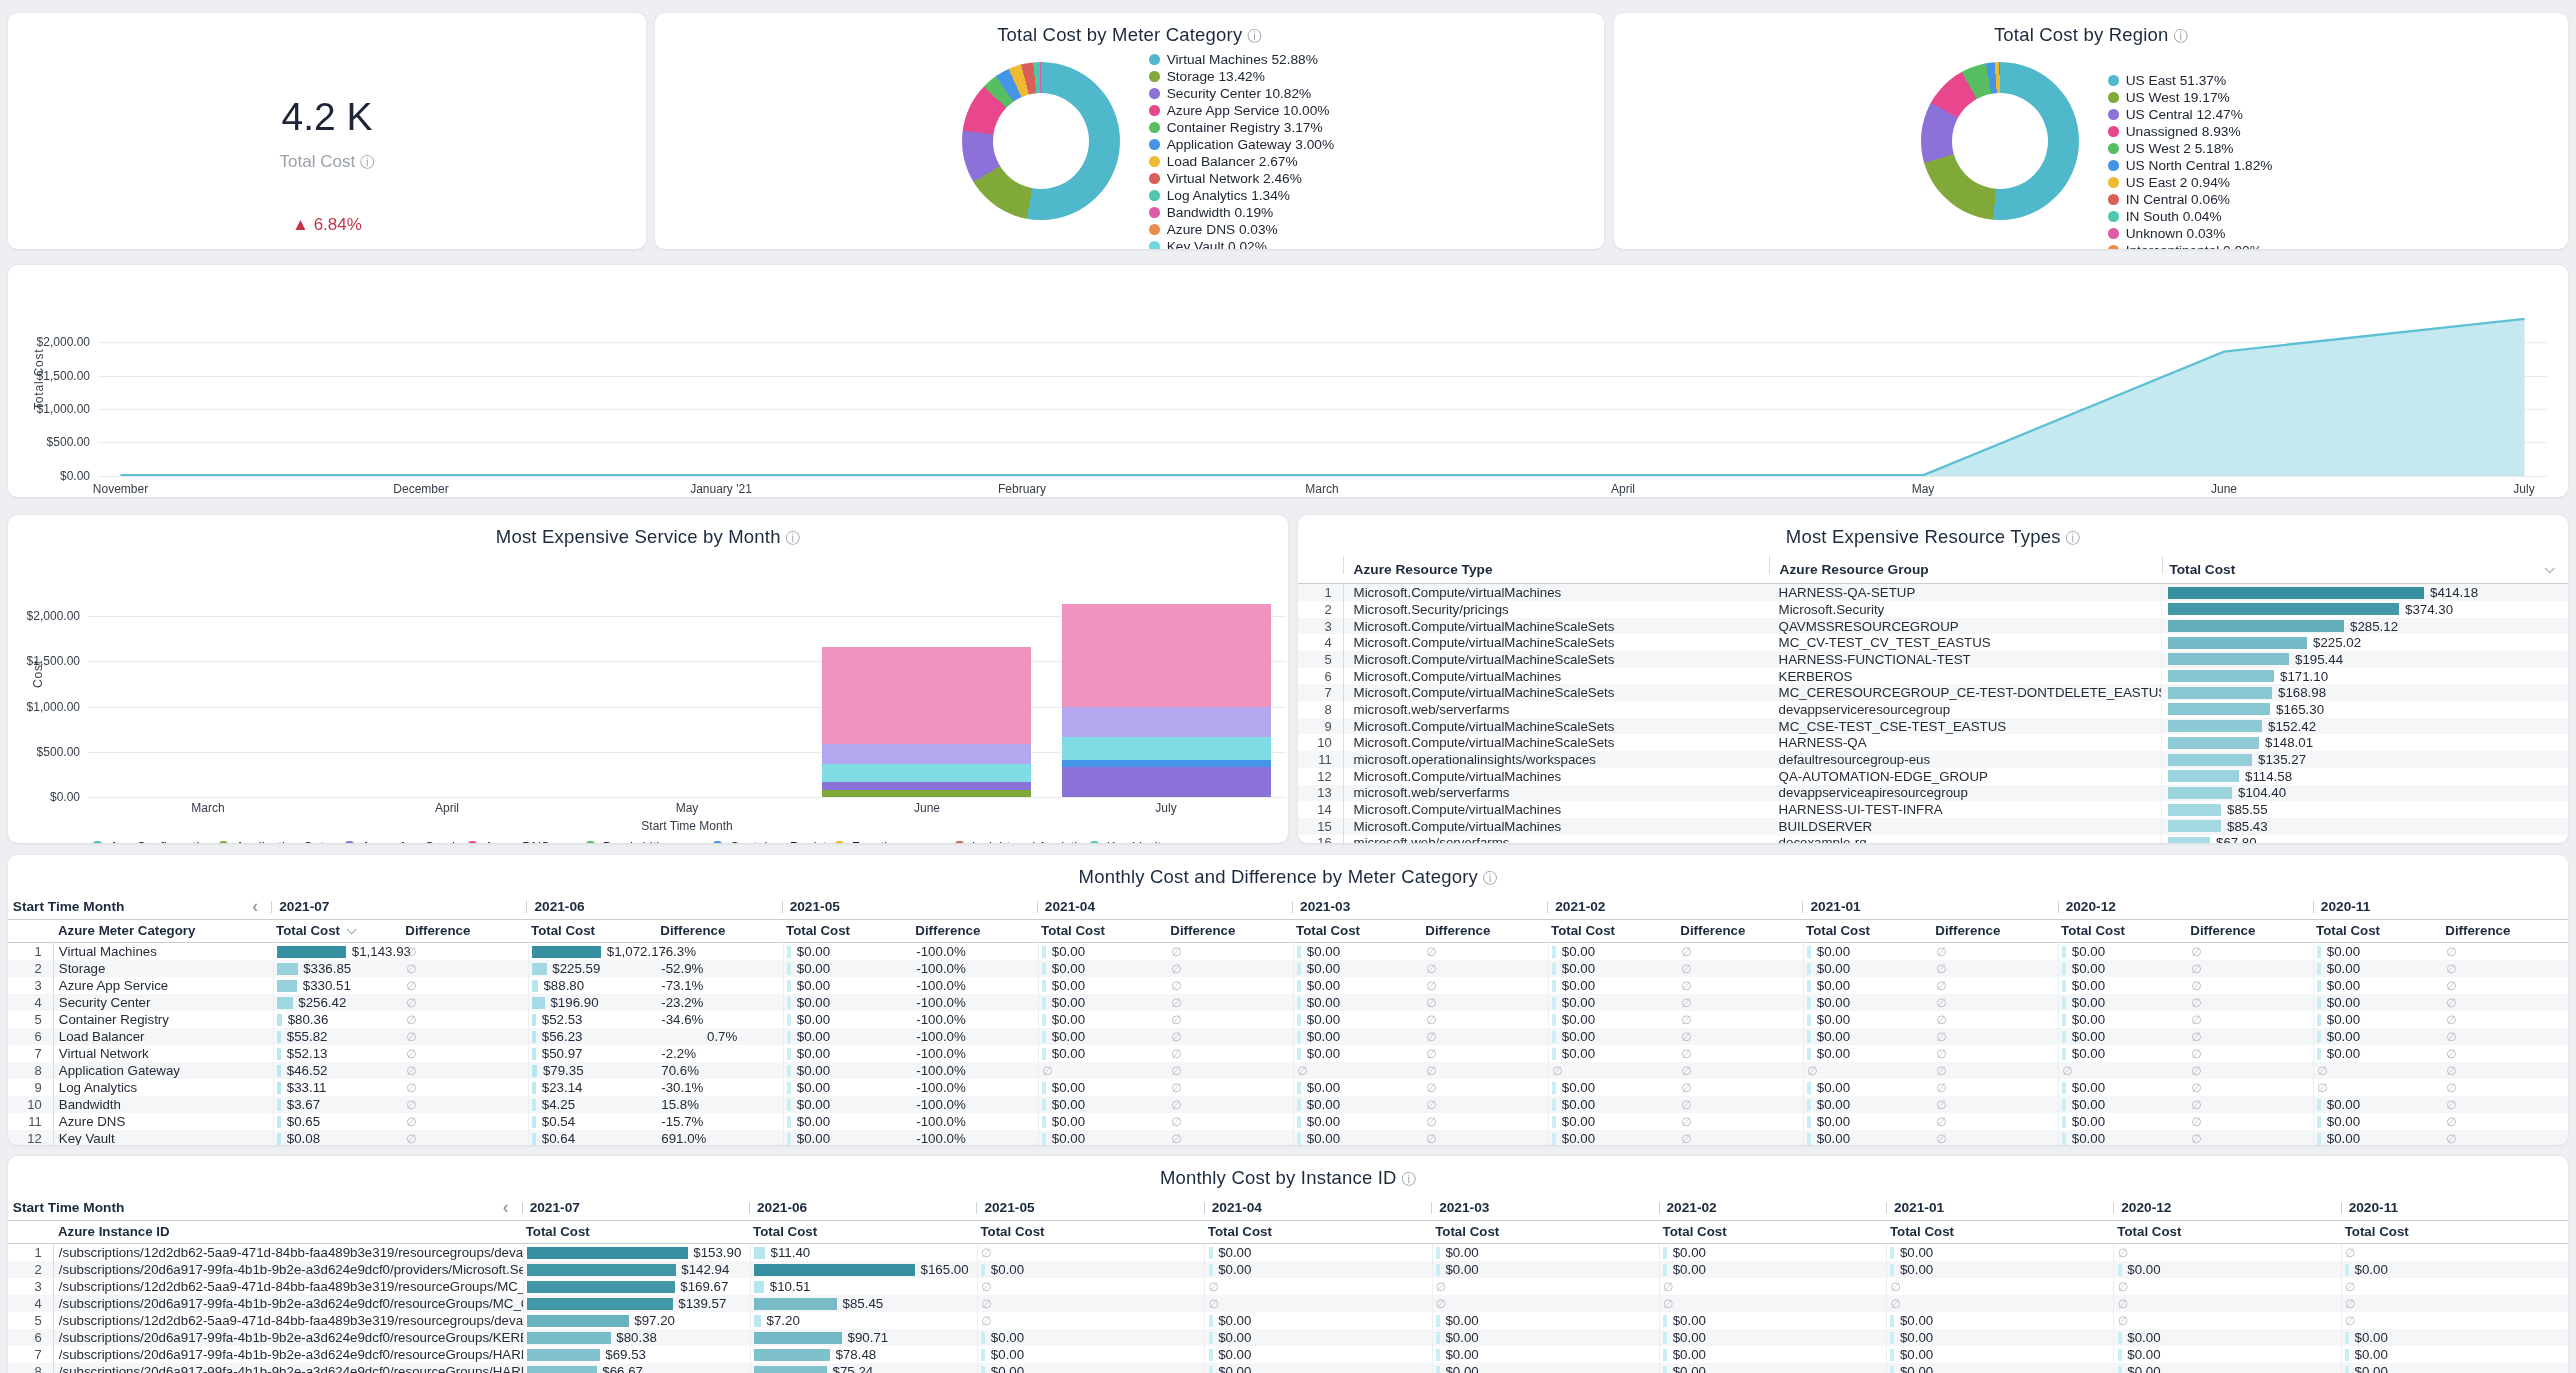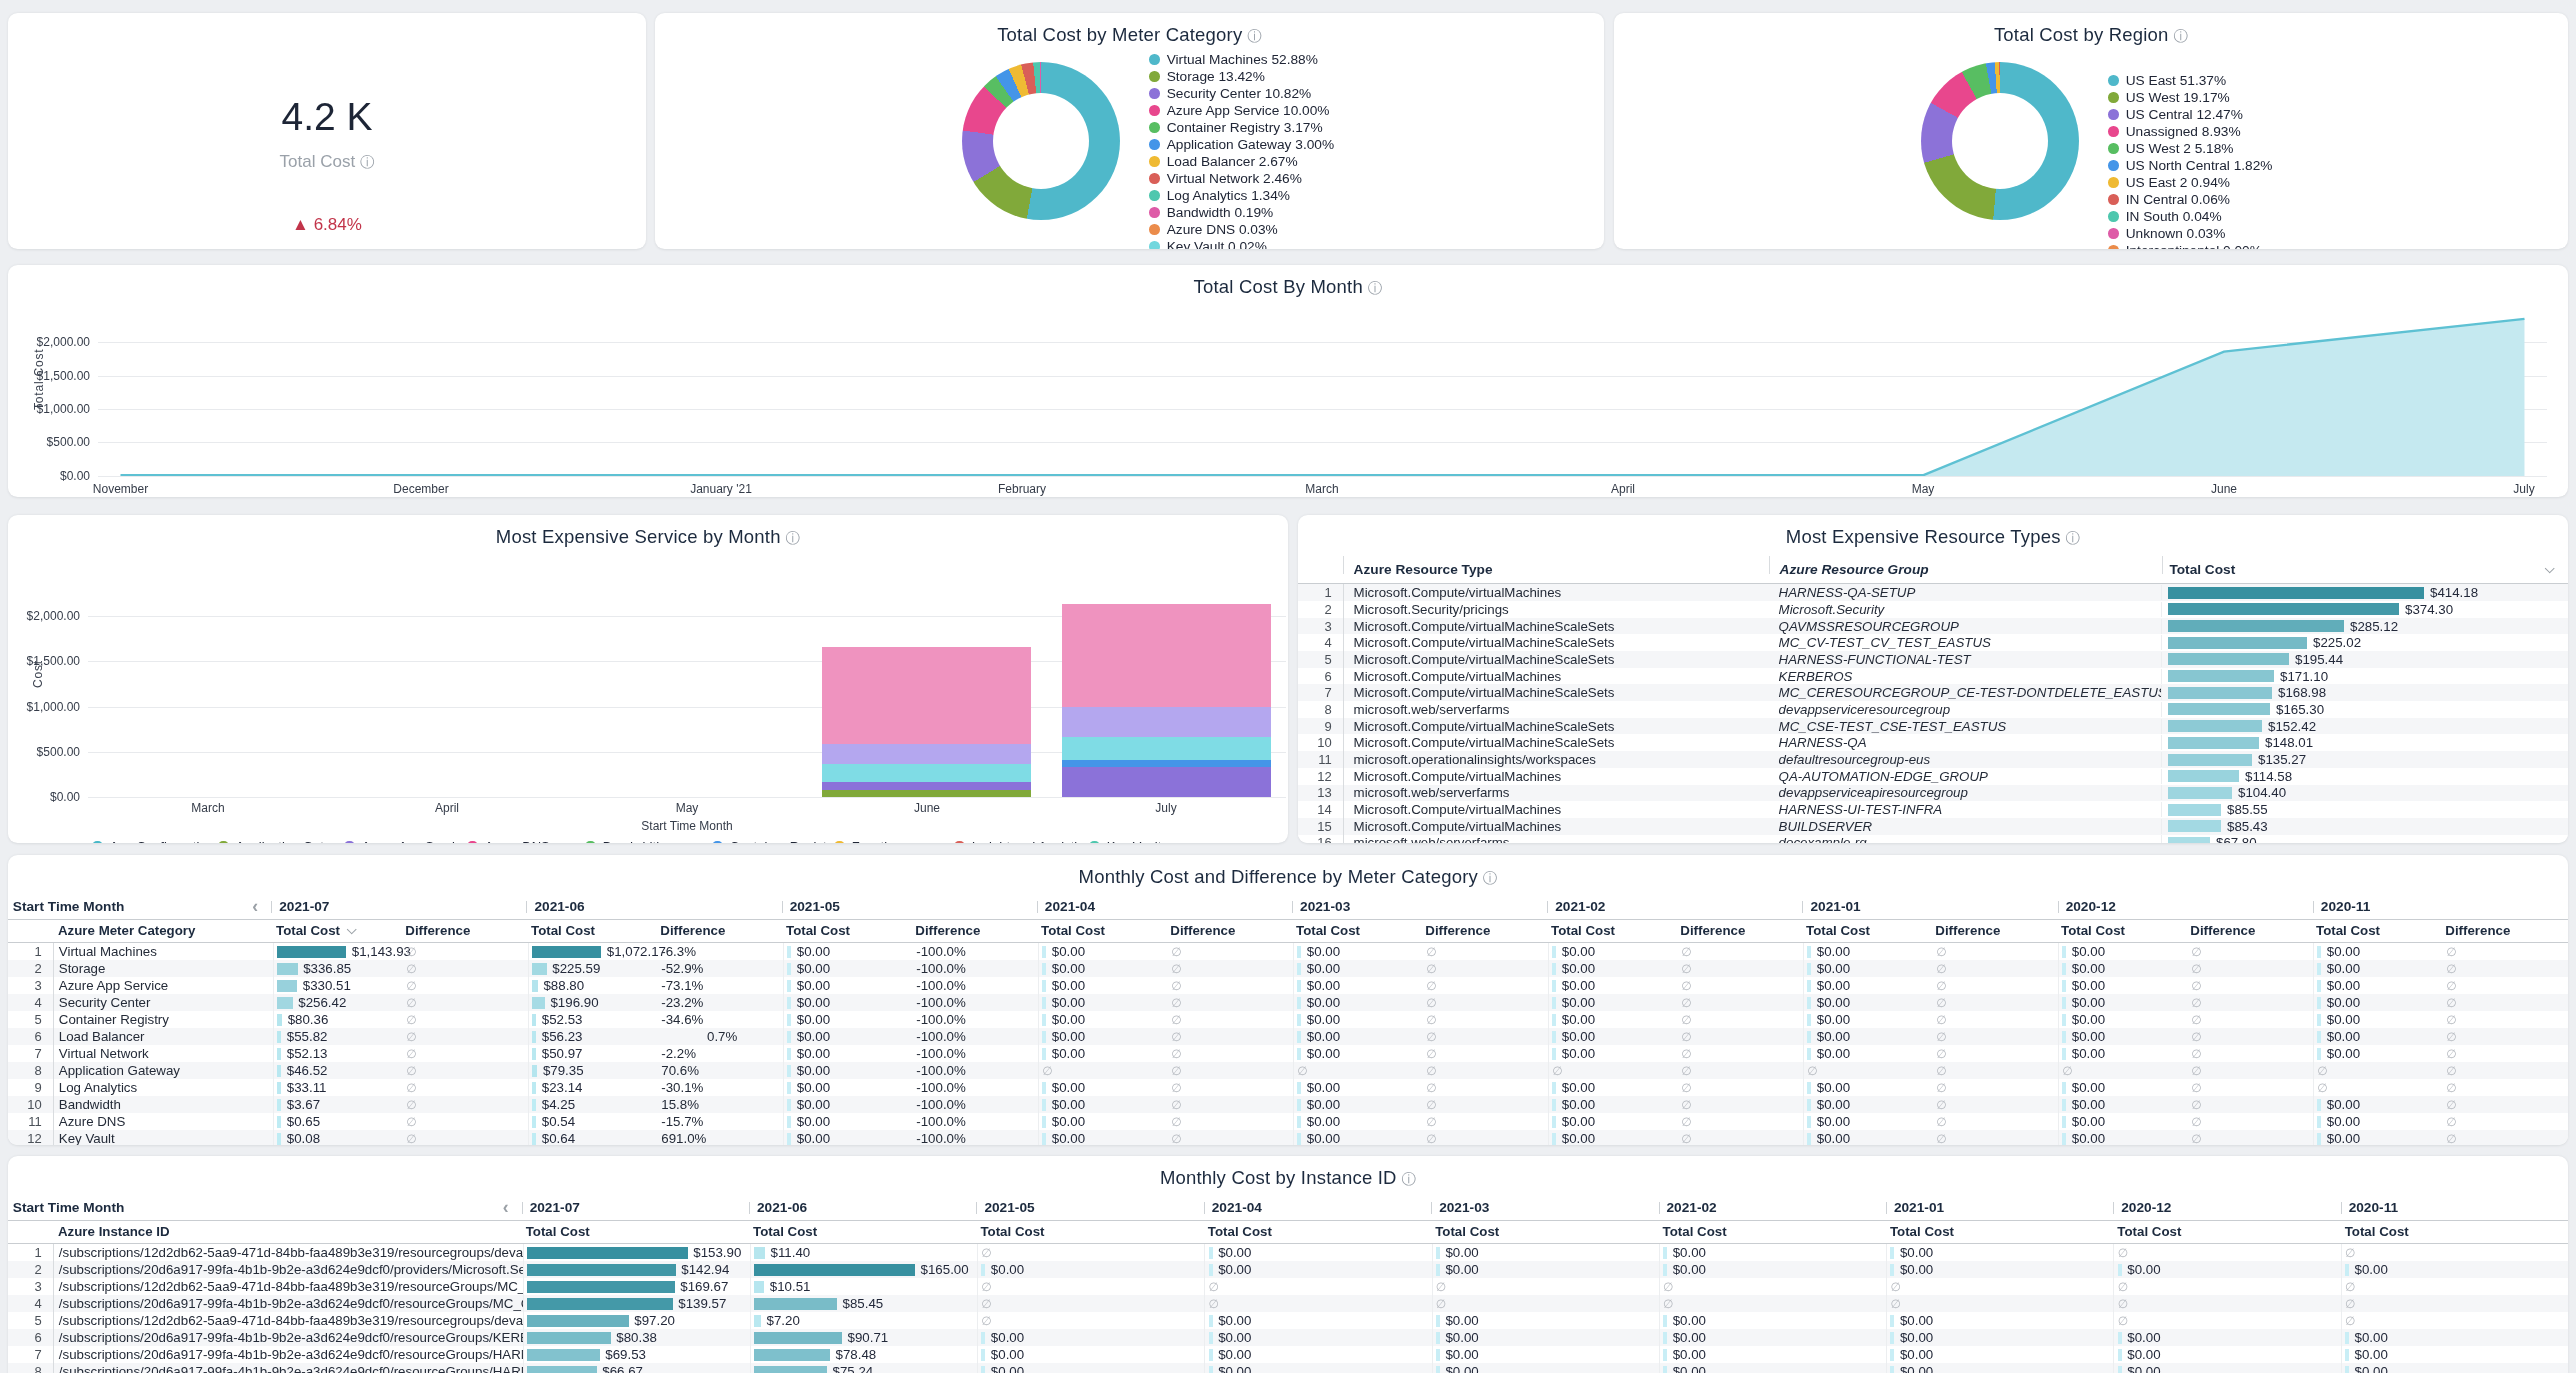--- a/index.html
+++ b/index.html
@@ -44,21 +44,21 @@
   .nullsym{color:#b6bac0;font-size:12px;}
   .bar{height:12px;flex:none;}
   .bar-lbl{font-size:13.3px;color:#23293a;margin-left:5.6px;white-space:nowrap;}
   .chev{display:inline-block;width:6.4px;height:6.4px;border-right:1.6px solid #9aa0a6;border-bottom:1.6px solid #9aa0a6;transform:rotate(45deg);margin-left:8px;margin-bottom:2.4px;}
   .navchev{color:#9aa0a6;font-size:17.7px;line-height:1;}
   .msep{display:inline-block;width:0.8px;height:12px;background:#ced2d6;margin-right:7.2px;vertical-align:-1.6px;}
   
   .rt-head{display:flex;align-items:center;height:27px;border-bottom:1.6px solid #c9cdd1;margin-top:8px;font-size:13.7px;}
   .rt-row{display:flex;align-items:center;height:16.7px;font-size:13.3px;}
   .rt-type{width:425px;padding-left:9.6px;box-sizing:border-box;white-space:nowrap;overflow:hidden;}
-  .rt-group{width:392px;padding-left:9.6px;box-sizing:border-box;white-space:nowrap;overflow:hidden;font-style:italic;}
+  .rt-group{width:392px;padding-left:9.6px;box-sizing:border-box;white-space:nowrap;overflow:hidden;}
   .rt-cost{flex:1;display:flex;align-items:center;padding-left:6.4px;box-sizing:border-box;}
   
   .wt-ghead{display:flex;align-items:center;height:24px;margin-top:6.4px;border-bottom:1.6px solid #c9cdd1;font-size:13.7px;}
   .wt-shead{display:flex;align-items:center;height:22.5px;border-bottom:1.6px solid #c9cdd1;font-size:13.3px;}
   .wt-row{display:flex;align-items:center;height:17px;font-size:13.3px;}
   .wt-cat{width:219px;padding-left:4.8px;box-sizing:border-box;white-space:nowrap;overflow:hidden;}
   .wt-id{width:470px;padding-left:4.8px;box-sizing:border-box;white-space:nowrap;overflow:hidden;}
   .cost-cell{display:flex;align-items:center;box-sizing:border-box;border-left:0.8px solid #eceef0;padding-left:3.2px;align-self:stretch;}
   .diff-cell{box-sizing:border-box;padding-left:11.3px;}
   .corner-cell{display:flex;align-items:center;justify-content:space-between;box-sizing:border-box;padding-left:4.8px;padding-right:13px;}
@@ -195,23 +195,20 @@
             <div class="legend-item">
               <div class="legend-dot" style="background: rgb(235, 140, 75);"></div>
               <span>Intercontinental 0.00%</span>
             </div>
           </div>
       </div>
     </div>
   </div>
 
   <div class="tile" style="left:8px;top:265px;width:2560px;height:232px;">
-    <div class="tile-title">
-      <span>Total Cost By Month</span><span class="info-ic">ⓘ</span>
-    </div>
     <div class="ylab" style="left:24px;top:145px;">Total Cost</div>
     <div id="area-plot">
         <div class="gridline" style="top: 32px;"></div>
         <div class="ytick" style="top: 32px;">$2,000.00</div>
         <div class="gridline" style="top: 66px;"></div>
         <div class="ytick" style="top: 66px;">$1,500.00</div>
         <div class="gridline" style="top: 99px;"></div>
         <div class="ytick" style="top: 99px;">$1,000.00</div>
         <div class="gridline" style="top: 132px;"></div>
         <div class="ytick" style="top: 132px;">$500.00</div>

